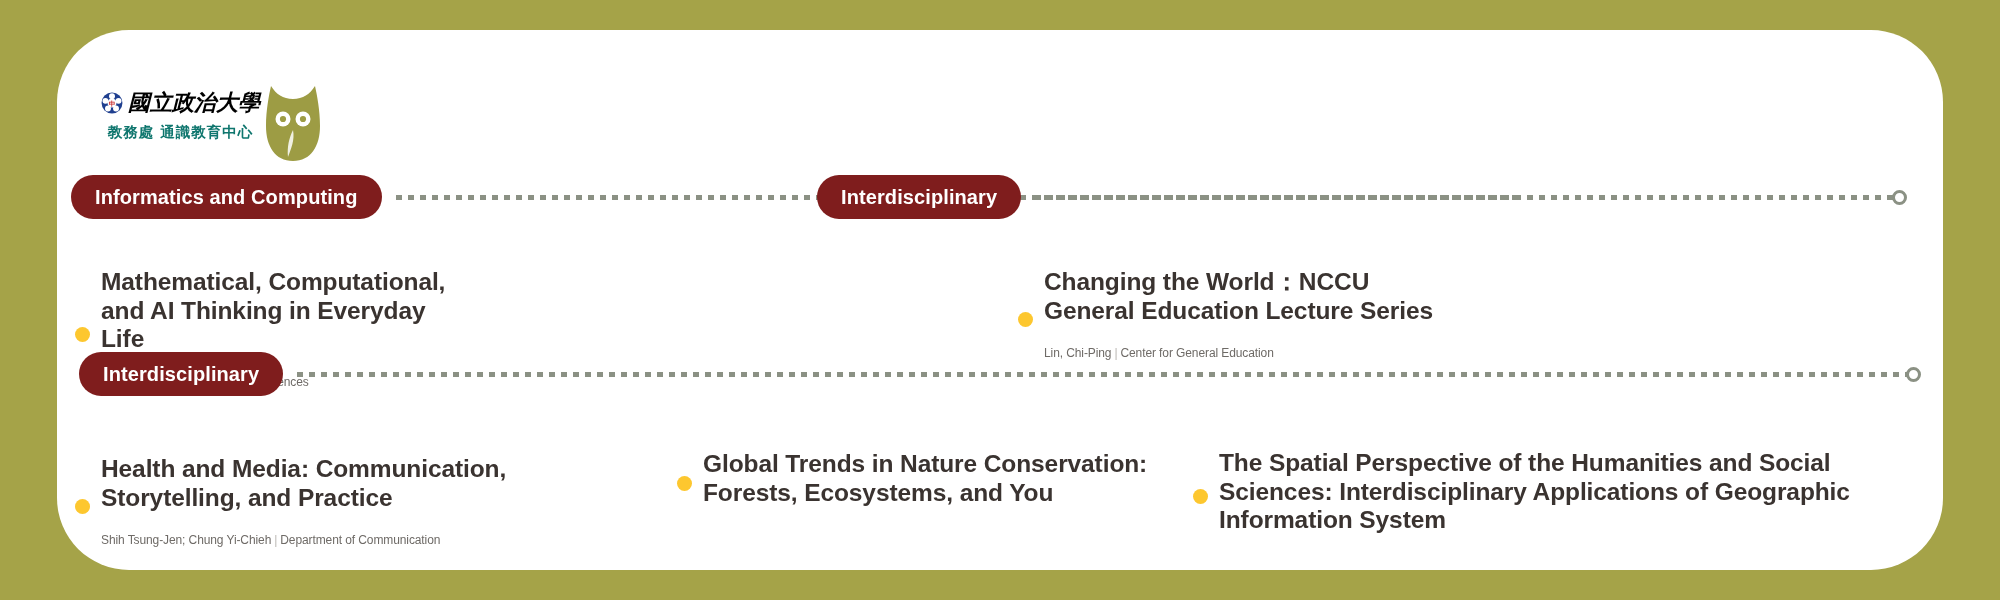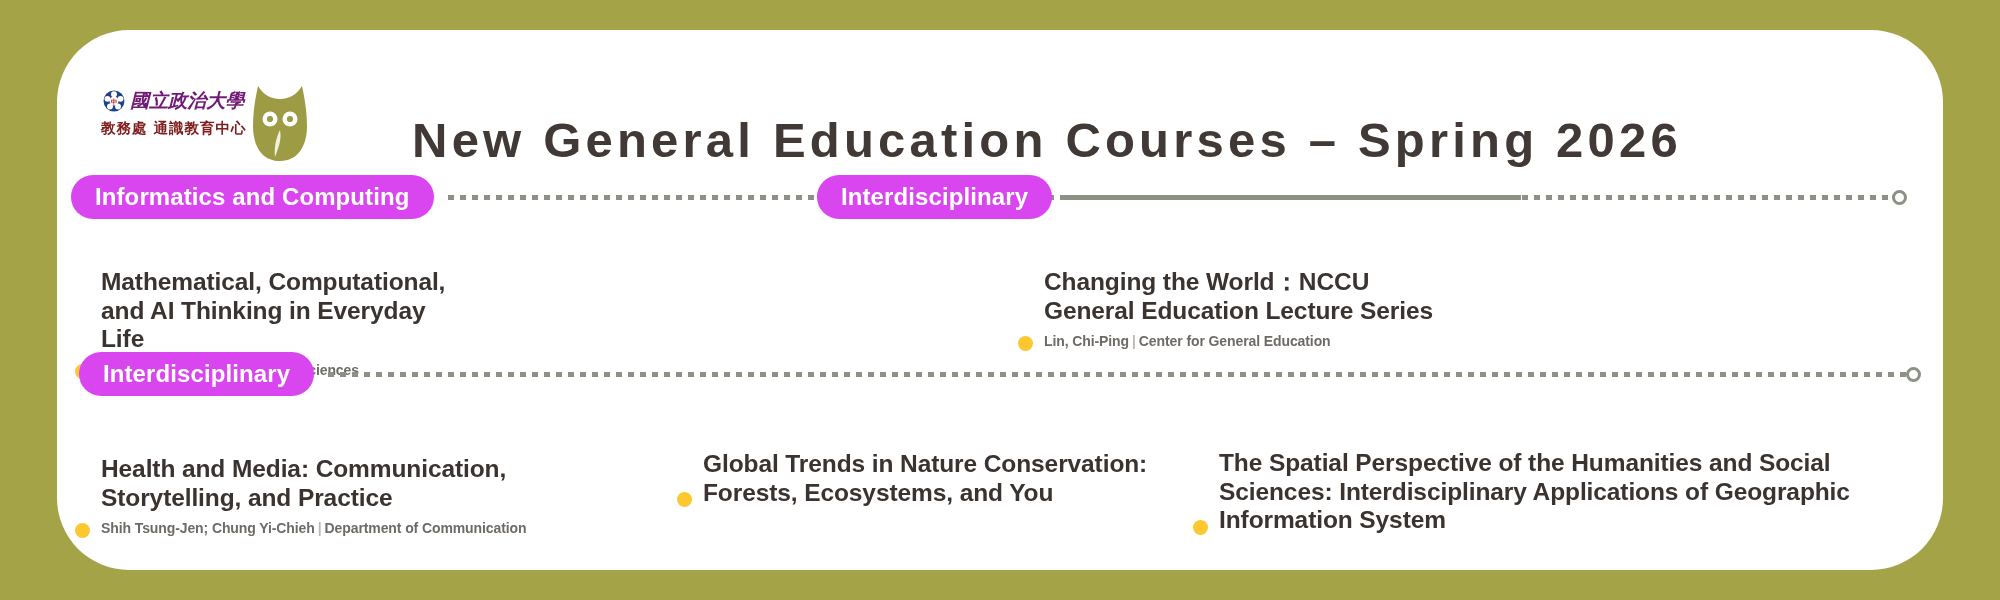--- a/index.html
+++ b/index.html
@@ -60,33 +60,33 @@
   .logo-wordmark {
     display: flex;
     align-items: center;
     gap: 5px;
   }
 
   .logo-seal { width: 22px; height: 22px; flex: 0 0 auto; }
 
   .logo-cn-main {
     font-family: Liberation Sans, sans-serif;
-    font-size: 19px;
-    font-weight: 700;
-    color: #701a75;
+    font-size: 22px;
+    font-weight: 700;
+    color: #000000;
     letter-spacing: 0px;
     font-style: italic;
     white-space: nowrap;
   }
 
   .logo-cn-sub {
     font-family: "DejaVu Sans", sans-serif;
     font-size: 14.5px;
     font-weight: 700;
-    color: #7f1d1d;
+    color: #0f766e;
     letter-spacing: 1px;
     margin-top: 5px;
     white-space: nowrap;
   }
 
   .logo-owl { width: 62px; height: 80px; margin-left: 2px; flex: 0 0 auto; }
 
   .title {
     position: absolute;
     left: 280px;
@@ -102,28 +102,28 @@
 
   
   .sec-row {
     position: absolute;
     height: 44px;
     display: flex;
     align-items: center;
   }
 
   .badge {
-    background: #d946ef;
+    background: #7f1d1d;
     color: #ffffff;
     border-radius: 22px;
     height: 44px;
     display: flex;
     align-items: center;
     padding: 0 24px;
-    font-size: 24px;
+    font-size: 20px;
     font-weight: 700;
     letter-spacing: 0.1px;
     white-space: nowrap;
     flex: 0 0 auto;
   }
 
   .dots {
     flex: 1 1 auto;
     height: 5px;
     margin-left: 14px;
@@ -139,21 +139,21 @@
     border: 3.5px solid #8b9184;
     border-radius: 50%;
     background: #ffffff;
     margin-left: -1px;
   }
 
   
   .course {
     position: absolute;
     display: flex;
-    align-items: flex-end;
+    align-items: center;
   }
 
   .bullet {
     flex: 0 0 auto;
     width: 15px;
     height: 15px;
     border-radius: 50%;
     background: #fdc72f;
     margin-top: 10px;
     margin-right: 11px;
@@ -163,23 +163,23 @@
 
   .c-title {
     font-size: 24.5px;
     font-weight: 700;
     color: #3a3330;
     line-height: 1.17;
     letter-spacing: -0.1px;
   }
 
   .c-meta {
-    margin-top: 7px;
-    font-size: 14px;
-    font-weight: 700;
+    margin-top: 21px;
+    font-size: 12px;
+    font-weight: 400;
     color: #6e6a66;
     line-height: 1.3;
     letter-spacing: -0.1px;
   }
 
   .c-meta .sep { color: #bcb9b5; padding: 0 3px; }
 </style>
 </head>
 <body>
 
@@ -211,21 +211,20 @@
         <svg class="logo-owl" viewBox="0 0 62 80">
           <path d="M31 79 C13 79 4 64 4 44 C4 28 7 13 9 4 C14 12 21 17 31 17 C41 17 48 12 53 4 C55 13 58 28 58 44 C58 64 49 79 31 79 Z" fill="#9d9c44"></path>
           <circle cx="21" cy="37" r="7.5" fill="#ffffff"></circle>
           <circle cx="41" cy="37" r="7.5" fill="#ffffff"></circle>
           <circle cx="21" cy="37" r="3.1" fill="#9d9c44"></circle>
           <circle cx="41" cy="37" r="3.1" fill="#9d9c44"></circle>
           <path d="M31 48 C27 56 25 65 26 75 C29 67 33 58 31 48 Z" fill="#ffffff" opacity="0.85"></path>
         </svg>
       </div>
 
-      <div class="title">New General Education Courses – Spring 2026</div>
     </div>
 
     <div class="sec-row" style="left:14px; top:145px; width:1450px;">
       <div class="badge">Informatics and Computing</div>
       <div class="dots"></div>
     </div>
 
     <div class="sec-row" style="left:760px; top:145px; width:1090px;">
       <div class="badge">Interdisciplinary</div>
       <div class="dots"></div>

